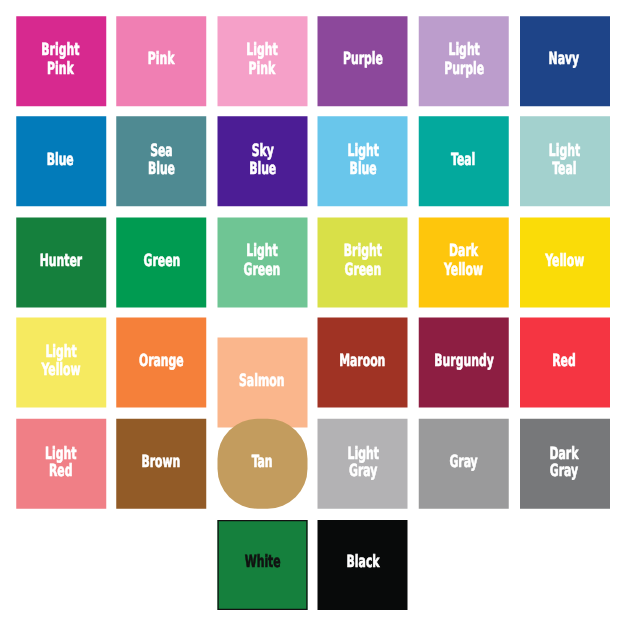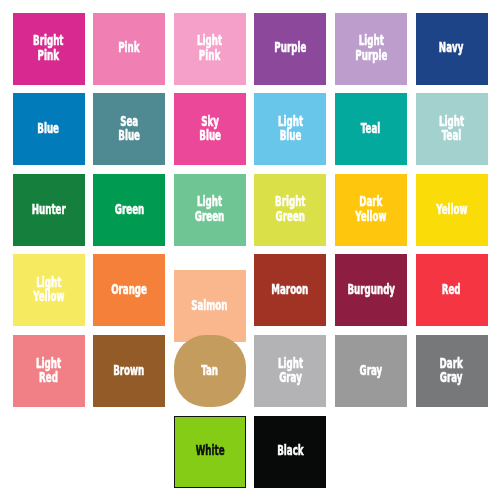--- a/index.html
+++ b/index.html
@@ -61,21 +61,21 @@
   <span class="swatch-label" style="color: rgb(255, 255, 255);">Navy</span>
 </div>
 
 <div class="swatch" style="left: 12.5px; top: 93.1px; background-color: rgb(2, 123, 186);">
   <span class="swatch-label" style="color: rgb(255, 255, 255);">Blue</span>
 </div>
 <div class="swatch" style="left: 93.1px; top: 93.1px; background-color: rgb(79, 138, 146);">
   <span class="swatch-label" style="color: rgb(255, 255, 255);">Sea
 Blue</span>
 </div>
-<div class="swatch" style="left: 173.7px; top: 93.1px; background-color: #ec4899;">
+<div class="swatch" style="left: 173.7px; top: 93.1px; background-color: #4c1d95;">
   <span class="swatch-label" style="color: rgb(255, 255, 255);">Sky
 Blue</span>
 </div>
 <div class="swatch" style="left: 254.3px; top: 93.1px; background-color: rgb(105, 198, 235);">
   <span class="swatch-label" style="color: rgb(255, 255, 255);">Light
 Blue</span>
 </div>
 <div class="swatch" style="left: 334.9px; top: 93.1px; background-color: rgb(3, 169, 157);">
   <span class="swatch-label" style="color: rgb(255, 255, 255);">Teal</span>
 </div>
@@ -141,20 +141,20 @@
 Gray</span>
 </div>
 <div class="swatch" style="left: 334.9px; top: 334.9px; background-color: rgb(154, 154, 155);">
   <span class="swatch-label" style="color: rgb(255, 255, 255);">Gray</span>
 </div>
 <div class="swatch" style="left: 415.5px; top: 334.9px; background-color: rgb(119, 120, 122);">
   <span class="swatch-label" style="color: rgb(255, 255, 255);">Dark
 Gray</span>
 </div>
 
-<div class="swatch outlined" style="left: 173.7px; top: 415.5px; background-color: #84cc16; border-color: rgb(17, 17, 17);">
+<div class="swatch outlined" style="left: 173.7px; top: 415.5px; background-color: #15803d; border-color: rgb(17, 17, 17);">
   <span class="swatch-label" style="color: rgb(17, 17, 17);">White</span>
 </div>
 <div class="swatch" style="left: 254.3px; top: 415.5px; background-color: rgb(8, 10, 10); align-items: center;">
   <span class="swatch-label" style="color: rgb(255, 255, 255);">Black</span>
 </div>
 
 </div>
 
 </body></html>

